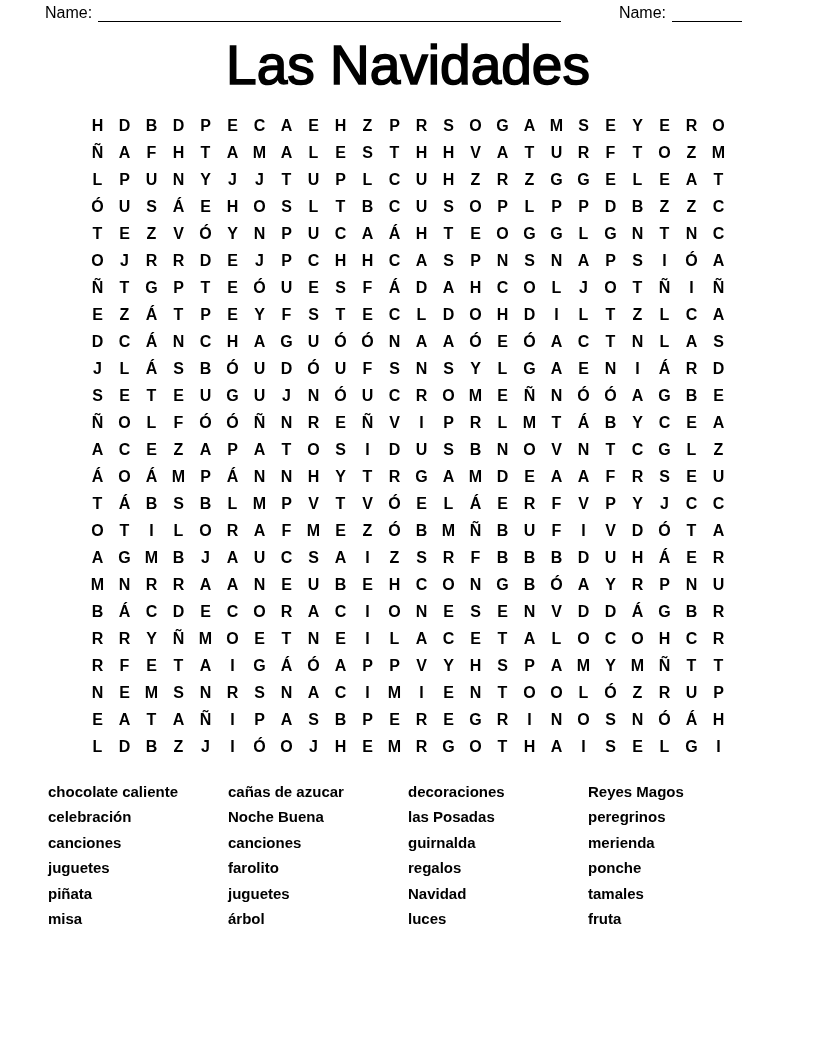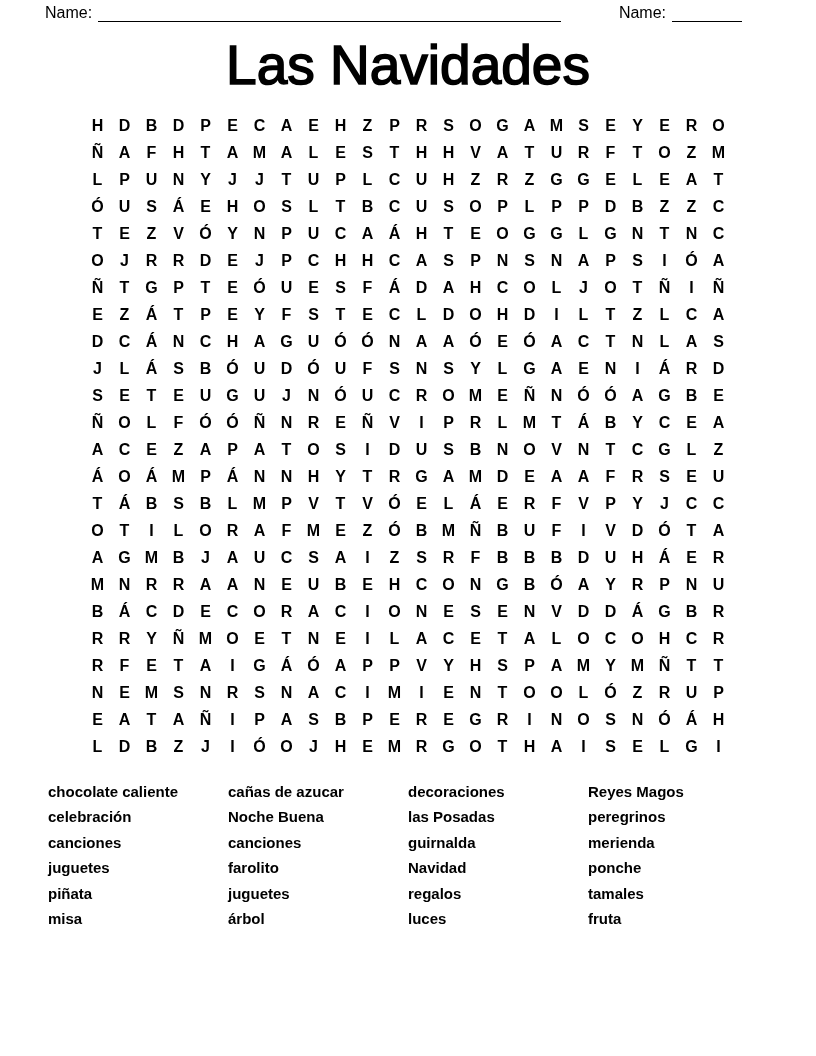--- a/index.html
+++ b/index.html
@@ -695,22 +695,22 @@
         <div class="word">Noche Buena</div>
         <div class="word">canciones</div>
         <div class="word">farolito</div>
         <div class="word">juguetes</div>
         <div class="word">árbol</div>
       </div>
       <div class="word-col">
         <div class="word">decoraciones</div>
         <div class="word">las Posadas</div>
         <div class="word">guirnalda</div>
+        <div class="word">regalos</div>
         <div class="word">Navidad</div>
-        <div class="word">regalos</div>
         <div class="word">luces</div>
       </div>
       <div class="word-col">
         <div class="word">Reyes Magos</div>
         <div class="word">peregrinos</div>
         <div class="word">merienda</div>
         <div class="word">ponche</div>
         <div class="word">tamales</div>
         <div class="word">fruta</div>
       </div>

